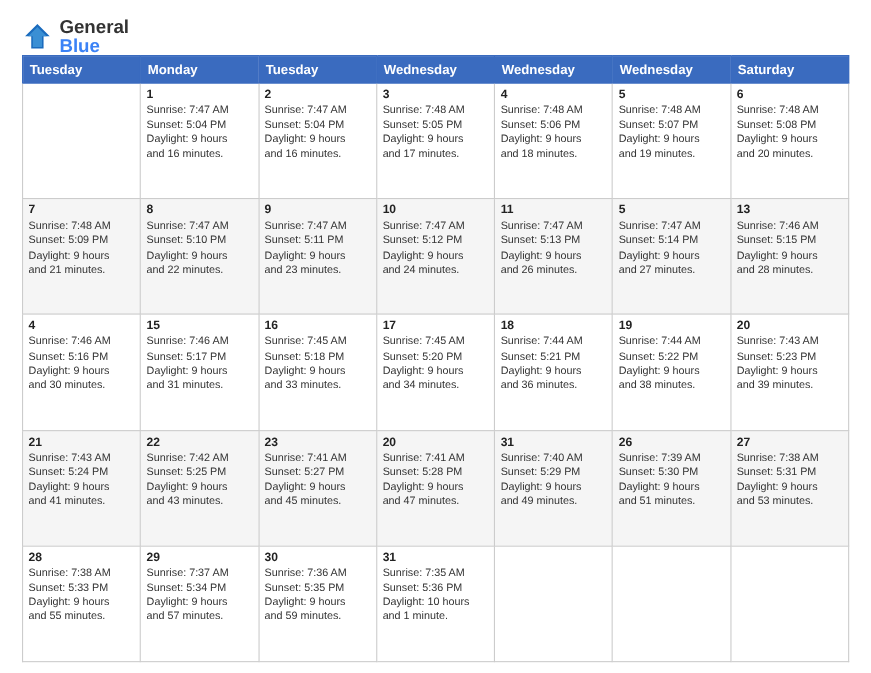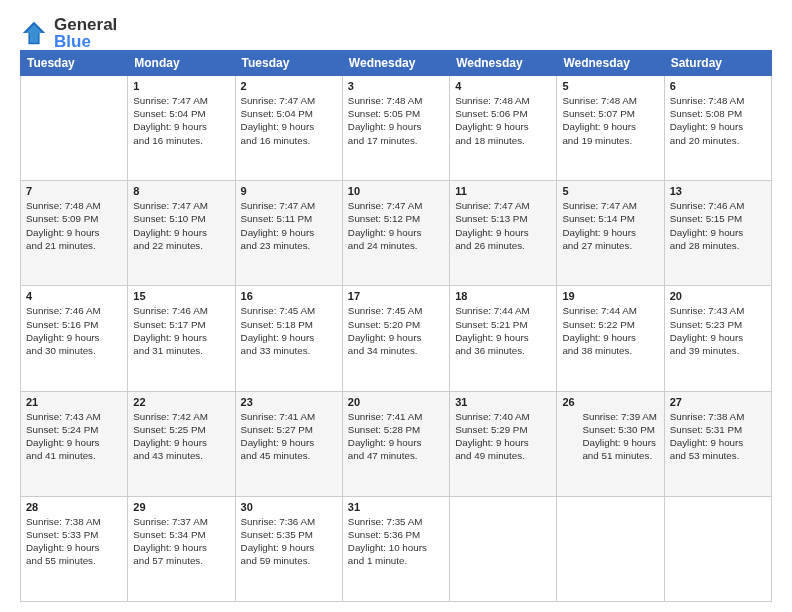--- a/index.html
+++ b/index.html
@@ -309,21 +309,21 @@
           </td>
           <td>
             <div class="day-num">31</div>
             <div class="day-info" style="white-space: pre-line;">Sunrise: 7:40 AM
 Sunset: 5:29 PM
 Daylight: 9 hours
 and 49 minutes.</div>
           </td>
           <td>
             <div class="day-num">26</div>
-            <div class="day-info" style="white-space: pre-line; margin-left: 20px;">Sunrise: 7:39 AM
+            <div class="day-info" style="white-space: pre-line;">Sunrise: 7:39 AM
 Sunset: 5:30 PM
 Daylight: 9 hours
 and 51 minutes.</div>
           </td>
           <td>
             <div class="day-num">27</div>
             <div class="day-info" style="white-space: pre-line;">Sunrise: 7:38 AM
 Sunset: 5:31 PM
 Daylight: 9 hours
 and 53 minutes.</div>

